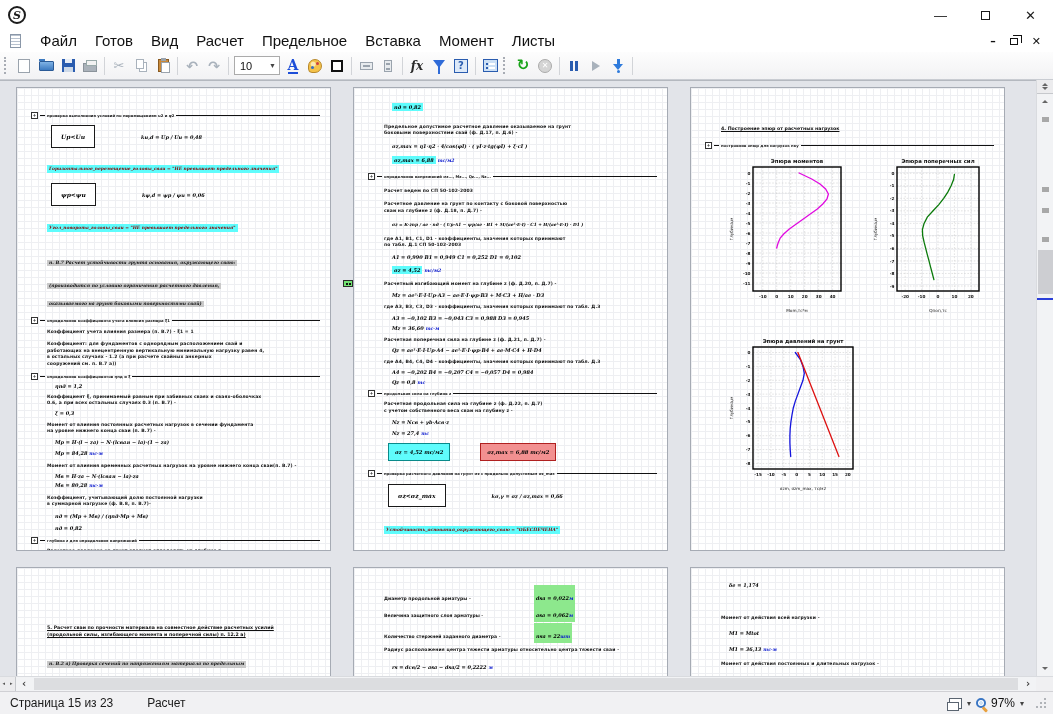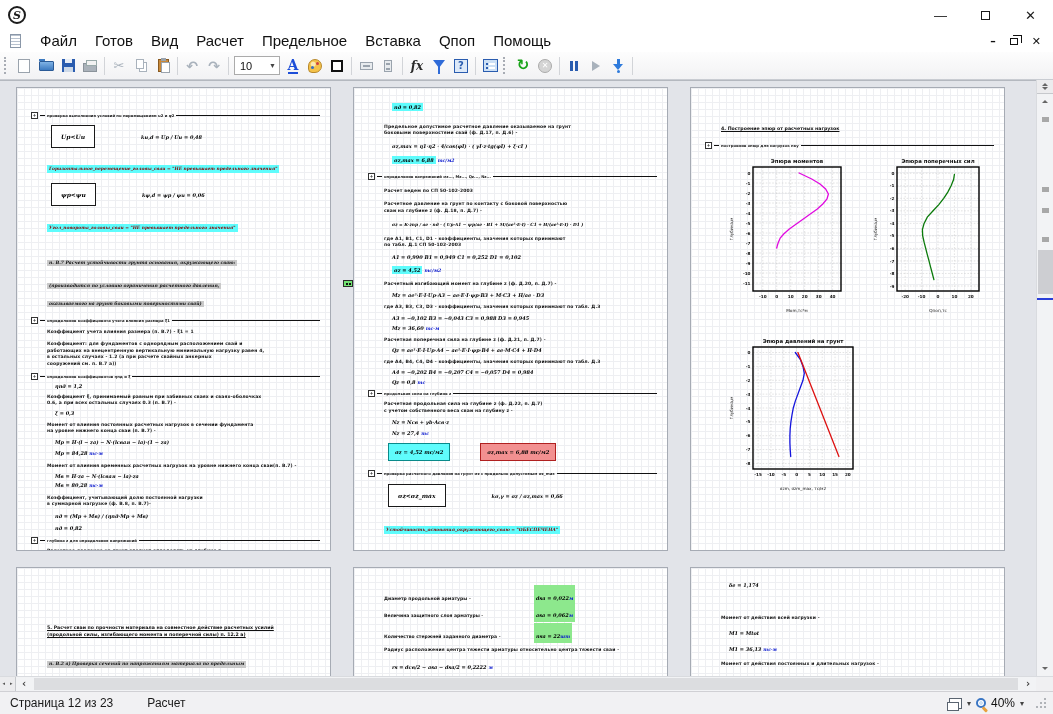--- a/index.html
+++ b/index.html
@@ -164,21 +164,21 @@
       <span class="wbtn">—</span>
       <span class="wbtn">
           <span class="maxbox"></span>
         </span>
       <span class="wbtn">✕</span>
     </span>
   </div>
 
   <div class="menubar">
     <span class="mdoc"></span>
-    <span id="menuitems"><span class="mitem">Файл</span><span class="mitem">Готов</span><span class="mitem">Вид</span><span class="mitem">Расчет</span><span class="mitem">Предельное</span><span class="mitem">Вставка</span><span class="mitem">Qпоп</span><span class="mitem">Помощь</span></span>
+    <span id="menuitems"><span class="mitem">Файл</span><span class="mitem">Готов</span><span class="mitem">Вид</span><span class="mitem">Расчет</span><span class="mitem">Предельное</span><span class="mitem">Вставка</span><span class="mitem">Момент</span><span class="mitem">Листы</span></span>
     <span class="mdictrls">
       <span class="mdibtn">–</span>
       <span class="mdibtn">
           <span class="restico"></span>
         </span>
       <span class="mdibtn">✕</span>
     </span>
   </div>
 
   <div class="toolbar">
@@ -684,24 +684,24 @@
       </span>
     <span class="harr">‹</span>
     <span class="htrack">
         <span class="hthumb"></span>
       </span>
     <span class="harr">›</span>
     <span class="hcorner"></span>
   </div>
 
   <div class="statusbar">
-    <span class="st-page">Страница 12 из 23</span>
+    <span class="st-page">Страница 15 из 23</span>
     <span class="st-state">Расчет</span>
     <span class="st-right">
       <span class="i-layout"></span>
       <span class="caret">▾</span>
       <span class="i-zoomglass"></span>
-      <span class="st-zoom">40%</span>
+      <span class="st-zoom">97%</span>
       <span class="caret">▾</span>
       <span class="sizegrip"></span>
     </span>
   </div>
 </div>
 
 </body></html>

